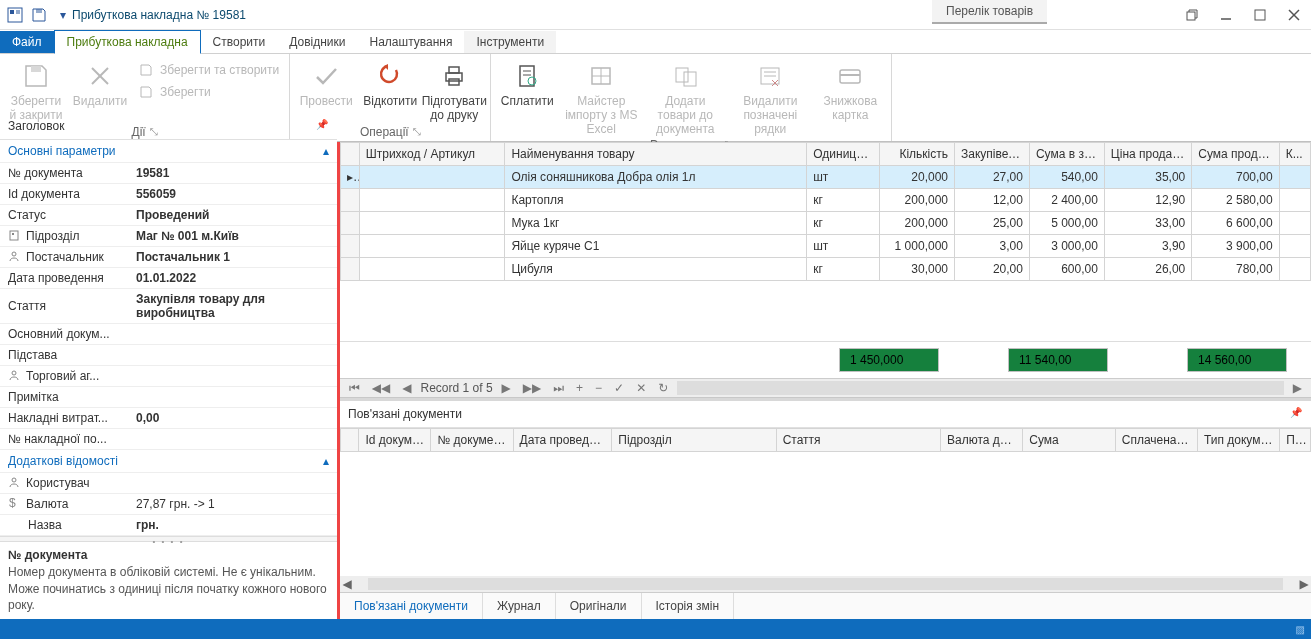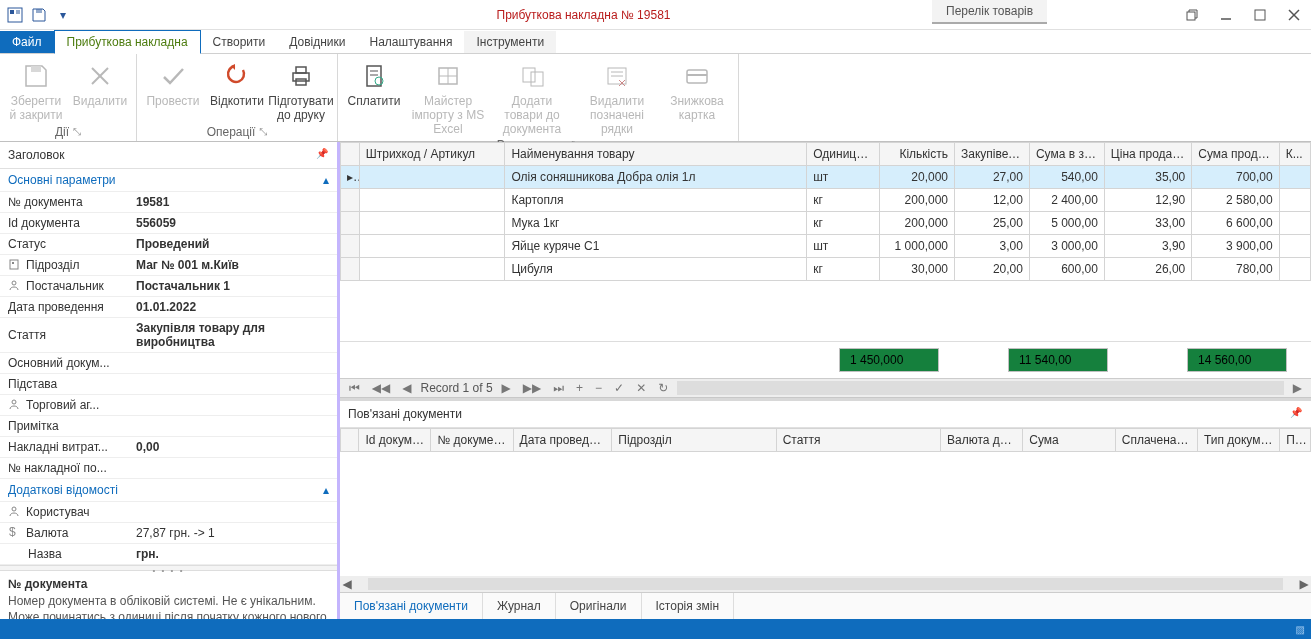--- a/index.html
+++ b/index.html
@@ -3,21 +3,21 @@
 <meta charset="utf-8">
 <style>
 * { box-sizing: border-box; margin: 0; padding: 0; font-family: "Segoe UI", Tahoma, sans-serif; font-size: 12px; }
 body { background: #fff; width: 1311px; height: 639px; overflow: hidden; display: flex; flex-direction: column; }
 
 
 .titlebar { display: flex; align-items: center; height: 30px; background: #fff; border-bottom: 1px solid #e0e0e0; }
 .titlebar .qat { display: flex; align-items: center; padding-left: 6px; gap: 6px; }
 .titlebar .qat-icon { width: 18px; height: 18px; display: flex; align-items: center; justify-content: center; color: #2b579a; }
 .titlebar .tab-title { margin-left: 460px; background: #f3f3f3; padding: 4px 14px; color: #555; border-bottom: 2px solid #aaa; }
-.titlebar .window-title { flex: 1; text-align: center; color: #b91c1c; padding-right: 80px; }
+.titlebar .window-title { flex: 1; color: #0c4a6e; padding-right: 80px; }
 .titlebar .win-controls { display: flex; gap: 0; }
 .titlebar .win-btn { width: 34px; height: 30px; display: flex; align-items: center; justify-content: center; color: #555; }
 
 
 .menubar { display: flex; align-items: flex-end; height: 24px; background: #fff; border-bottom: 1px solid #d0d0d0; }
 .menu-item { padding: 4px 12px; color: #444; cursor: pointer; }
 .menu-item.file { background: #0f6cbd; color: #fff; }
 .menu-item.active { border: 1px solid #0f6cbd; border-bottom: 1px solid #fff; color: #4d7c0f; margin-bottom: -1px; background:#fff;}
 .menu-spacer { flex:1; }
 
@@ -30,21 +30,21 @@
 .rb-btn-large { width: 60px; display: flex; flex-direction: column; align-items: center; text-align: center; color: #444; padding-top: 4px; gap: 2px; }
 .rb-btn-large.disabled { color: #b8b8b8; }
 .rb-btn-large .icn { width: 32px; height: 32px; display:flex;align-items:center;justify-content:center;}
 .rb-btn-small-col { display:flex; flex-direction:column; gap:2px; padding-top:4px;}
 .rb-btn-small { display:flex; align-items:center; gap:6px; color:#444; padding:2px 4px; }
 .rb-btn-small.disabled { color:#b8b8b8; }
 .rb-btn-small .icn { width:16px;height:16px;display:flex;align-items:center;justify-content:center; }
 
 
 .body { flex:1; display:flex; min-height:0; }
-.left-panel { width: 340px; border-right: 3px solid #c4b5fd; display:flex; flex-direction:column; min-height:0;}
+.left-panel { width: 340px; border-right: 3px solid #ef4444; display:flex; flex-direction:column; min-height:0;justify-content:flex-end;}
 .panel-title { display:flex; justify-content:space-between; padding:6px 8px; color:#333; border-bottom:1px solid #e0e0e0; }
 .panel-title .pin { color:#666; font-size:10px;}
 .prop-group-header { background:#fff; color:#0f6cbd; padding:4px 8px; border-bottom:1px solid #eee; display:flex; justify-content:space-between; align-items:center;}
 .prop-grid { flex:0 0 auto; }
 .prop-row { display:flex; border-bottom:1px solid #eee; align-items:center; }
 .prop-row .key { width:130px; padding:3px 8px; color:#333; display:flex; align-items:center; gap:4px;}
 .prop-row .val { flex:1; padding:3px 6px; color:#333; }
 .prop-row .val.bold { font-weight:600; }
 .prop-icon { width:14px; height:14px; color:#888; }
 .splitter-h { height:6px; background:#f4f4f4; border-top:1px solid #ddd; border-bottom:1px solid #ddd; text-align:center; color:#999; font-size:8px; letter-spacing:2px;}
@@ -152,20 +152,38 @@
         <span>Зберегти й закрити</span>
       </div>
       <div class="rb-btn-large disabled">
         <span class="icn">
             <svg width="28" height="28" viewBox="0 0 28 28">
               <line x1="6" y1="6" x2="22" y2="22" stroke="#b8b8b8" stroke-width="2"></line>
               <line x1="22" y1="6" x2="6" y2="22" stroke="#b8b8b8" stroke-width="2"></line>
             </svg>
           </span>
         <span>Видалити</span>
+      </div>
+      <div class="rb-btn-small-col">
+        <div class="rb-btn-small disabled">
+          <span class="icn">
+              <svg width="14" height="14" viewBox="0 0 14 14">
+                <path d="M2 2h8l2 2v8H2z" fill="none" stroke="#b8b8b8"></path>
+              </svg>
+            </span>
+          <span>Зберегти та створити</span>
+        </div>
+        <div class="rb-btn-small disabled">
+          <span class="icn">
+              <svg width="14" height="14" viewBox="0 0 14 14">
+                <path d="M2 2h8l2 2v8H2z" fill="none" stroke="#b8b8b8"></path>
+              </svg>
+            </span>
+          <span>Зберегти</span>
+        </div>
       </div>
     </div>
     <div class="label">
         <span>Дії</span>
         <span class="dlg">⤡</span>
       </div>
   </div>
 
   <div class="ribbon-group">
     <div class="buttons">

